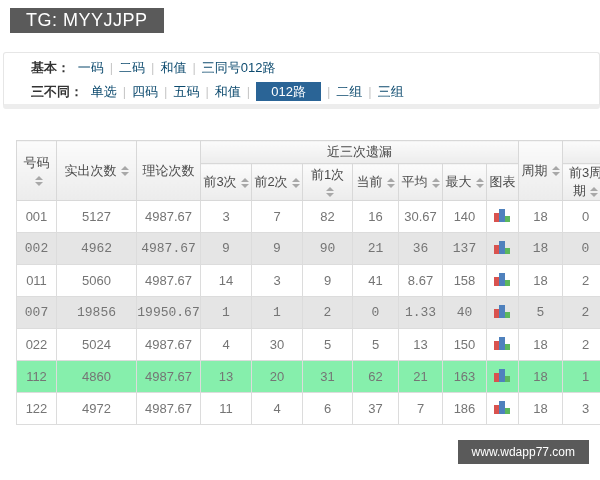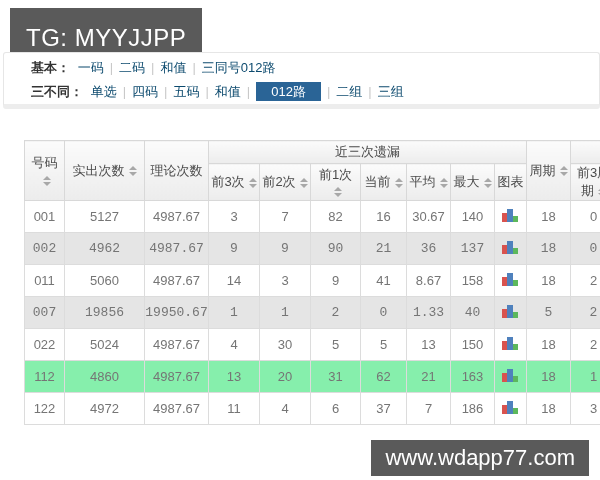--- a/index.html
+++ b/index.html
@@ -2,36 +2,36 @@
 <html><head>
 <meta charset="utf-8">
 <style>
   html,body{margin:0;padding:0;}
   body{
     width:600px;height:480px;position:relative;overflow:hidden;background:#fff;
     font-family:"Liberation Sans","DejaVu Sans",sans-serif;
   }
   
   .badge{position:absolute;background:#5a5a5a;color:#fff;}
-  .badge-top{left:10px;top:8px;font-size:24px;padding:16px 16px;letter-spacing:.5px;}
-  .badge-bottom{right:11px;top:440px;font-size:22px;padding:5px 14px;}
+  .badge-top{left:10px;top:8px;font-size:18px;padding:2px 16px;letter-spacing:.5px;}
+  .badge-bottom{right:11px;top:440px;font-size:12px;padding:5px 14px;}
   
   .nav-box{
     position:absolute;top:52px;left:3px;right:0;height:47px;
     border:1px solid #e6e6e6;border-bottom:5px solid #ededed;border-radius:3px;
     padding:4px 0 0 8px;background:#fff;overflow:hidden;white-space:nowrap;
   }
   .nav-row{position:relative;height:22px;line-height:22px;font-size:13px;margin-bottom:2px;}
   .nav-label{font-weight:bold;color:#333;margin-right:4px;margin-left:19px;}
   .nav-right{position:absolute;left:416px;top:0;}
   .nav-items a{color:#0c4a6e;text-decoration:none;cursor:pointer;}
   .nav-items a.selected{background:#2a6496;color:#fff;padding:2px 15px;}
   .sep{color:#c8c8c8;margin:0 6px;}
   
-  .table-wrap{position:absolute;top:140px;left:24px;width:500px;}
+  .table-wrap{position:absolute;top:140px;left:16px;width:500px;}
   table{border-collapse:collapse;table-layout:fixed;width:592px;}
   thead th{
     background:linear-gradient(#fbfbfb,#ececec);
     border:1px solid #d8d8d8;font-weight:normal;color:#4a4a4a;
     font-size:13px;height:22px;padding:0 2px;cursor:pointer;
   }
   thead th.nosort{cursor:default;}
   tbody td{
     border:1px solid #dcdcdc;text-align:center;color:#757575;
     font-size:13px;height:31px;padding:0;background:#fff;

